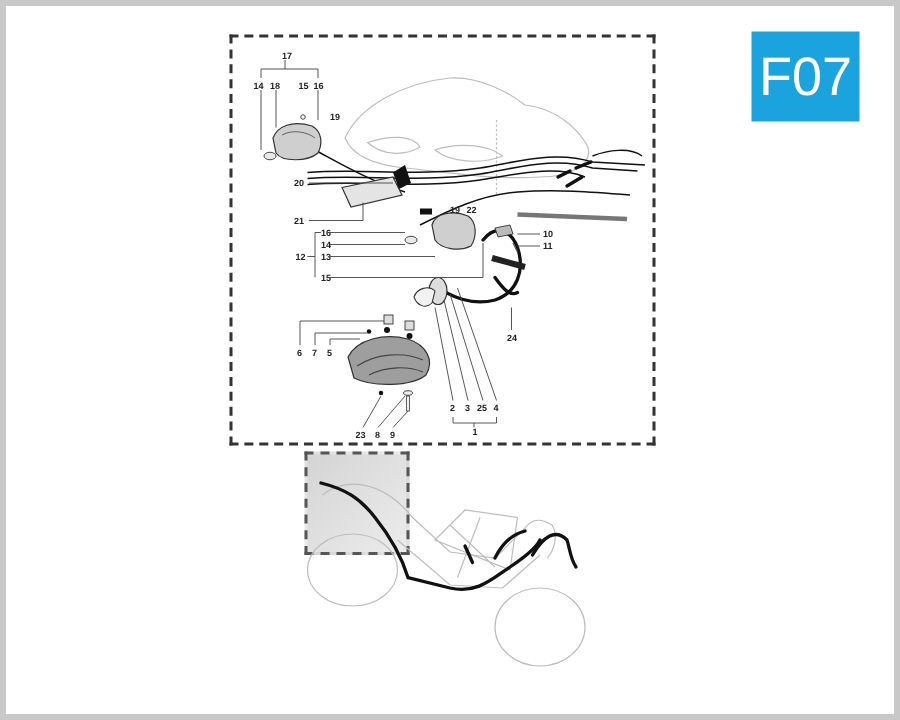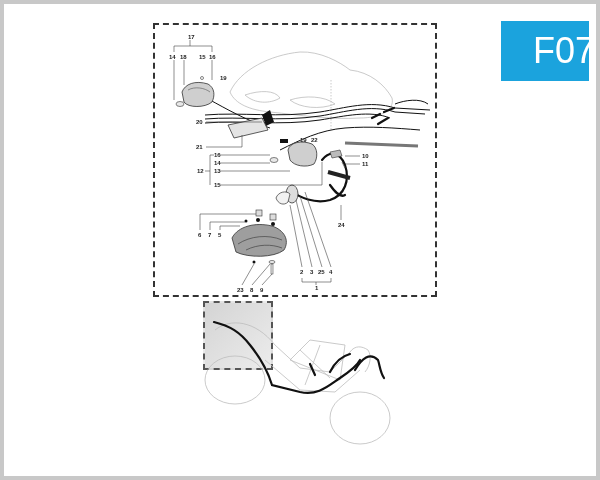--- a/index.html
+++ b/index.html
@@ -1,18 +1,18 @@
 <!DOCTYPE html>
 <html><head>
 <meta charset="utf-8">
 <style>
   html, body { margin: 0; padding: 0; }
   body { width: 600px; height: 480px; background: #ffffff; position: relative; overflow: hidden; font-family: "Liberation Sans", sans-serif; }
   .frame { position: absolute; left: 0; top: 0; width: 600px; height: 480px; box-sizing: border-box; border: 4px solid #c8c8c8; background: #ffffff; }
-  .badge { position: absolute; left: 501px; top: 21px; width: 56px; height: 60px; background: #1ba3dd; color: #ffffff; font-size: 36px; line-height: 60px; text-align: center; font-family: "Liberation Sans", sans-serif; letter-spacing: 0px; padding-left: 32px; }
+  .badge { position: absolute; left: 501px; top: 21px; width: 72px; height: 60px; background: #1ba3dd; color: #ffffff; font-size: 36px; line-height: 60px; text-align: center; font-family: "Liberation Sans", sans-serif; letter-spacing: 0px; }
   .detail-box { position: absolute; left: 153px; top: 23px; width: 284px; height: 274px; box-sizing: border-box; border: 2px dashed #333333; }
   .inset-box { position: absolute; left: 203px; top: 301px; width: 70px; height: 69px; box-sizing: border-box; border: 2px dashed #555555; background: linear-gradient(135deg, #d4d4d4, #ececec); }
   svg.diagram { position: absolute; left: 0; top: 0; width: 600px; height: 480px; }
   .lbl { font-family: "Liberation Sans", sans-serif; font-size: 6px; font-weight: bold; fill: #222222; }
   .leader { stroke: #444444; stroke-width: 0.6; fill: none; }
   .thin { stroke: #bdbdbd; stroke-width: 0.8; fill: none; }
   .wire { stroke: #111111; stroke-width: 2.2; fill: none; stroke-linecap: round; }
   .wire-w { stroke: #111111; stroke-width: 1; fill: none; }
 </style>
 </head>

